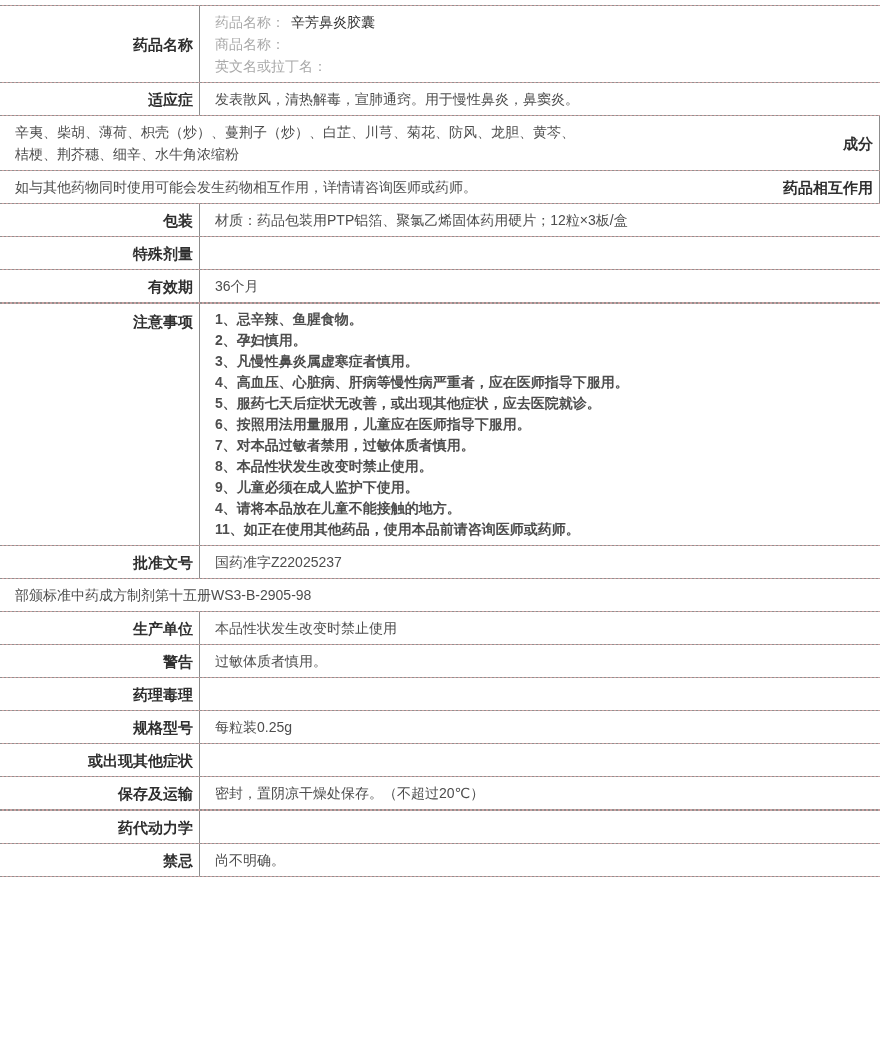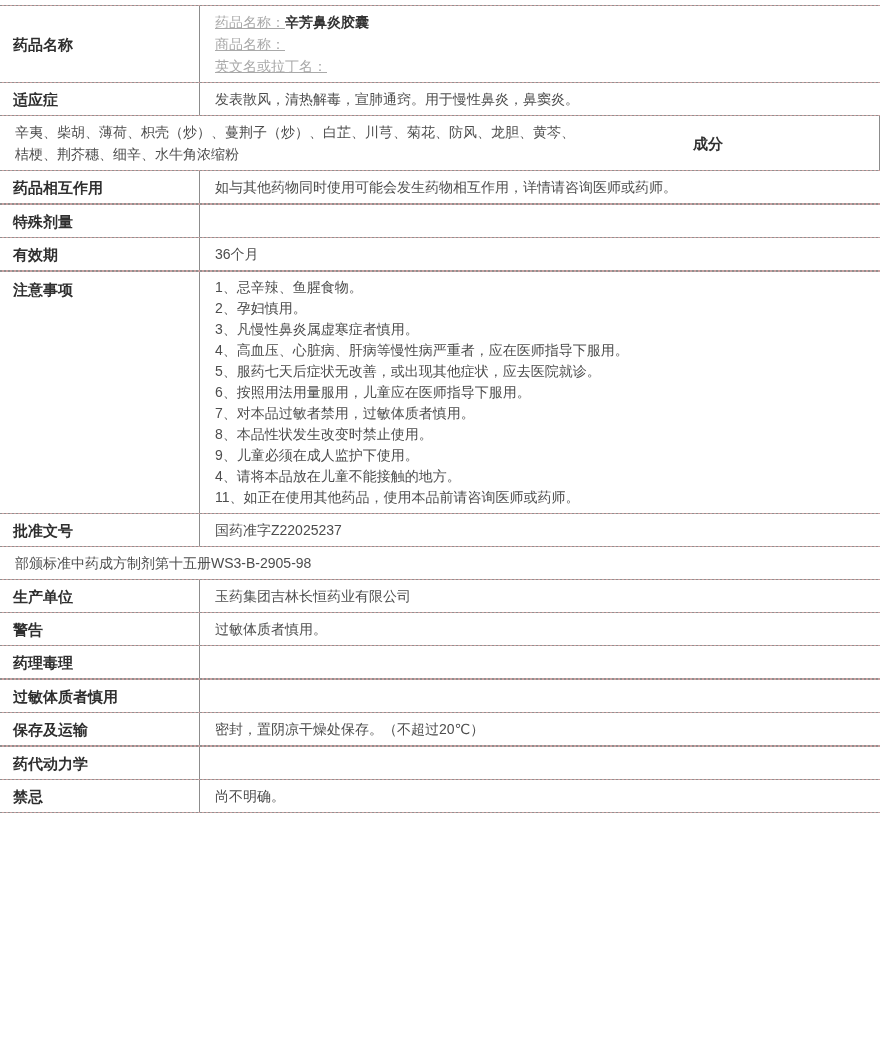--- a/index.html
+++ b/index.html
@@ -32,44 +32,44 @@
     align-items:stretch;
     min-height:32px;
   }
   .cell{box-sizing:border-box;}
   .cell.label{
     width:200px;
     flex:0 0 200px;
     border-right:1px solid var(--vline);
     display:flex;
     align-items:center;
-    justify-content:flex-start;
-    padding:5px 6px 5px 13px;
+    justify-content:flex-end;
+    padding:5px 6px 5px 0;
     font-size:15px;
     font-weight:bold;
     color:var(--label-text);
     line-height:21px;
     text-align:right;
   }
   .cell.label.top{
     align-items:flex-start;
     padding-top:7px;
   }
   .cell.content{
     flex:1 1 auto;
     padding:5px 10px 5px 15px;
     font-size:14px;
     color:var(--content-text);
     line-height:22px;
     white-space:pre-line;
   }
-  .cell.content.notes{line-height:21px;}
+  .cell.content.notes{line-height:21px;font-weight:bold;}
   .name-line{line-height:22px;}
-  .name-line .muted{color:var(--muted-text);text-decoration:underline;}
-  .name-line .strong{color:var(--strong-text);font-weight:bold;margin-left:0;}
+  .name-line .muted{color:var(--muted-text);}
+  .name-line .strong{color:var(--strong-text);font-weight:normal;margin-left:6px;}
 </style>
 </head>
 <body>
 
 <div class="drug-table">
     <div class="hline"></div>
     <div class="row">
       <div class="cell label">
         <span>药品名称</span>
       </div>
@@ -85,26 +85,32 @@
     <div class="hline"></div>
     <div class="row">
       <div class="cell content">辛夷、柴胡、薄荷、枳壳（炒）、蔓荆子（炒）、白芷、川芎、菊花、防风、龙胆、黄芩、
 桔梗、荆芥穗、细辛、水牛角浓缩粉</div>
       <div class="cell label">
         <span>成分</span>
       </div>
     </div>
     <div class="hline"></div>
     <div class="row">
+      <div class="cell content">如与其他药物同时使用可能会发生药物相互作用，详情请咨询医师或药师。</div>
       <div class="cell label">
         <span>药品相互作用</span>
       </div>
-      <div class="cell content">如与其他药物同时使用可能会发生药物相互作用，详情请咨询医师或药师。</div>
-    </div>
-    <div class="hline"></div>
+    </div>
+    <div class="hline"></div>
+    <div class="row">
+      <div class="cell label">
+        <span>包装</span>
+      </div>
+      <div class="cell content">材质：药品包装用PTP铝箔、聚氯乙烯固体药用硬片；12粒×3板/盒</div>
+    </div>
     <div class="hline"></div>
     <div class="row">
       <div class="cell label">
         <span>特殊剂量</span>
       </div>
       <div class="cell content"></div>
     </div>
     <div class="hline"></div>
     <div class="row">
       <div class="cell label">
@@ -129,41 +135,47 @@
     </div>
     <div class="hline"></div>
     <div class="row">
       <div class="cell content">部颁标准中药成方制剂第十五册WS3-B-2905-98</div>
     </div>
     <div class="hline"></div>
     <div class="row">
       <div class="cell label">
         <span>生产单位</span>
       </div>
-      <div class="cell content">玉药集团吉林长恒药业有限公司</div>
+      <div class="cell content">本品性状发生改变时禁止使用</div>
     </div>
     <div class="hline"></div>
     <div class="row">
       <div class="cell label">
         <span>警告</span>
       </div>
       <div class="cell content">过敏体质者慎用。</div>
     </div>
     <div class="hline"></div>
     <div class="row">
       <div class="cell label">
         <span>药理毒理</span>
       </div>
       <div class="cell content"></div>
     </div>
     <div class="hline"></div>
-    <div class="hline"></div>
-    <div class="row">
-      <div class="cell label">
-        <span>过敏体质者慎用</span>
+    <div class="row">
+      <div class="cell label">
+        <span>规格型号</span>
+      </div>
+      <div class="cell content">每粒装0.25g</div>
+    </div>
+    <div class="hline"></div>
+    <div class="row">
+      <div class="cell label">
+        <span>或出现其他症状</span>
       </div>
       <div class="cell content"></div>
     </div>
     <div class="hline"></div>
     <div class="row">
       <div class="cell label">
         <span>保存及运输</span>
       </div>
       <div class="cell content">密封，置阴凉干燥处保存。（不超过20℃）</div>
     </div>

